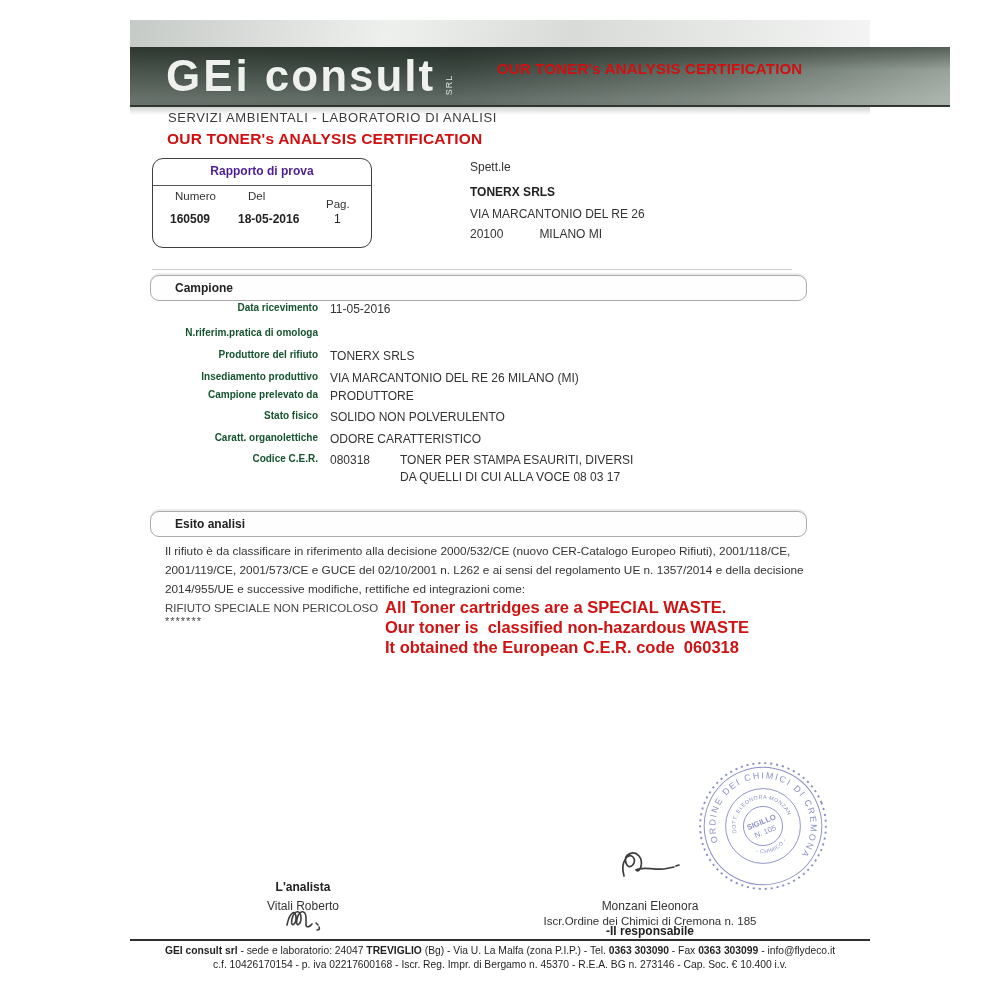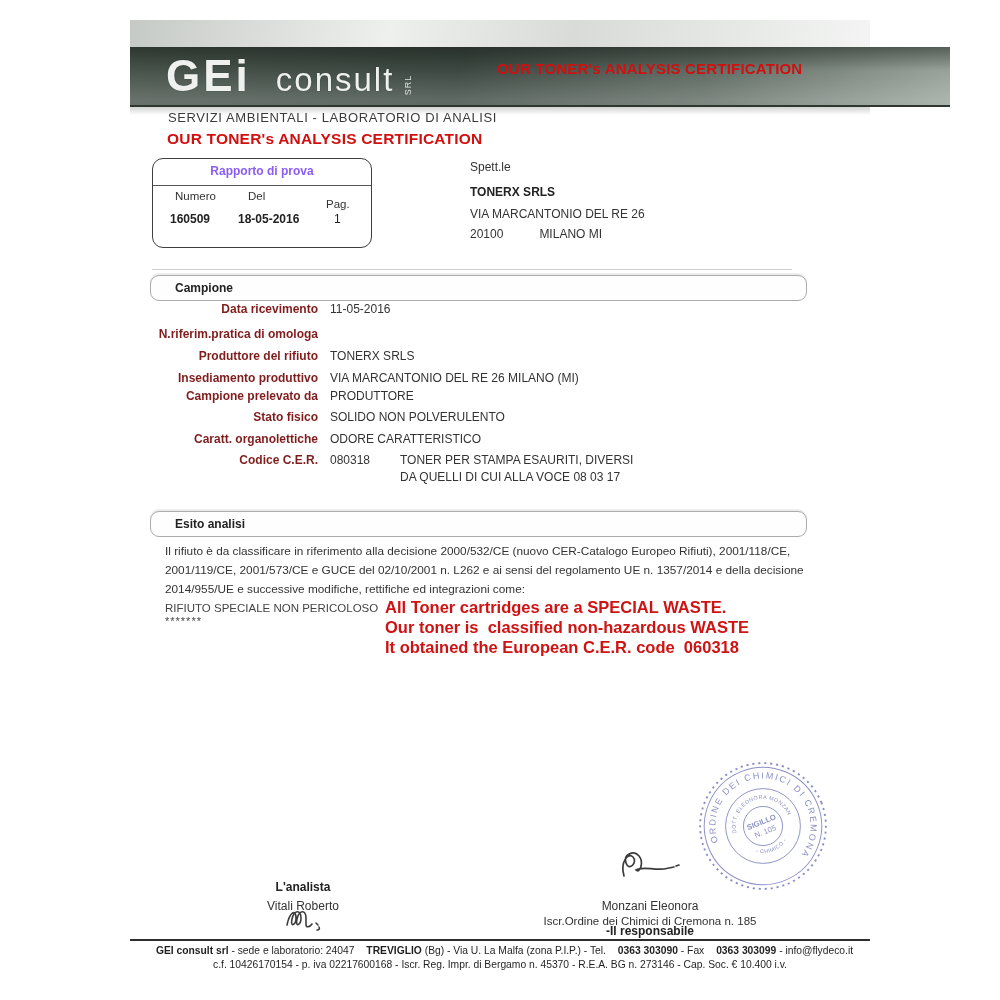--- a/index.html
+++ b/index.html
@@ -23,78 +23,78 @@
     display:flex;align-items:center;
   }
   .banner-fade{left:130px;top:107px;width:740px;height:8px;
     background:linear-gradient(to bottom, rgba(120,130,122,.35), rgba(255,255,255,0));}
   .logo-wrap{display:flex;align-items:baseline;padding-left:36px;}
   .logo-gei{
     font-size:44px;font-weight:bold;color:#eef1ee;letter-spacing:3px;line-height:1;
     text-shadow:0 0 1px #2c332d;
   }
   .logo-consult{
-    font-size:33px;font-weight:normal;color:#eef1ee;letter-spacing:2px;margin-left:25px;line-height:1;
+    font-size:44px;font-weight:bold;color:#eef1ee;letter-spacing:2px;margin-left:14px;line-height:1;
     text-shadow:0 0 1px #2c332d;
   }
   .logo-srl{
     font-size:9px;color:#dfe3df;transform:rotate(-90deg) translateX(3px);display:inline-block;
     margin-left:4px;letter-spacing:1px;
   }
   .banner-red-title{
     left:497px;top:60px;font-size:15px;font-weight:bold;color:#d20f0f;letter-spacing:.2px;
   }
   .tagline{left:168px;top:110px;font-size:13px;color:#3b3b3b;letter-spacing:.6px;}
   .red-title{left:167px;top:130px;font-size:15.5px;font-weight:bold;color:#d20f0f;letter-spacing:.2px;}
 
   
   .report-box{
     left:152px;top:158px;width:218px;height:88px;
     border:1.5px solid #3e3e3e;border-radius:11px;background:#fff;
   }
   .report-box .rb-title{position:absolute;top:5px;left:0;width:100%;text-align:center;
-    font-size:12px;font-weight:bold;color:#8b5cf6;}
+    font-size:12px;font-weight:bold;color:#4c1d95;}
   .report-box .rb-line{position:absolute;top:26px;left:0;width:100%;border-bottom:1px solid #555;}
   .rb-label{position:absolute;font-size:11.5px;color:#333;}
   .rb-value{position:absolute;font-size:12px;font-weight:bold;color:#222;}
 
   
   .addr{font-size:12px;color:#333;}
   .addr-name{font-weight:bold;color:#222;}
 
   
   .section-bar{
     left:150px;width:655px;height:24px;background:#fefefe;
     border:1px solid #ababab;border-radius:9px;box-shadow:0 -2px 0 rgba(180,180,180,.25);
   }
   .section-bar span{position:absolute;left:24px;top:5px;font-size:12px;font-weight:bold;color:#222;}
 
   
-  .f-label{position:absolute;left:130px;width:188px;text-align:right;font-size:12px;font-weight:bold;color:#7f1d1d;}
+  .f-label{position:absolute;left:130px;width:188px;text-align:right;font-size:10px;font-weight:bold;color:#14532d;}
   .f-value{position:absolute;left:330px;font-size:12px;color:#333;white-space:pre;}
 
   
   .para{left:165px;top:542px;width:648px;font-size:11.8px;line-height:1.6;color:#333;}
   .result{left:165px;top:602px;font-size:11.5px;color:#444;}
   .result-note{left:165px;top:615px;font-size:11px;letter-spacing:1px;color:#444;}
   .red-block{left:385px;top:597px;width:430px;}
   .red-block div{font-size:16.5px;line-height:20px;font-weight:bold;color:#cf1212;white-space:pre;}
 
   
   .stamp{left:695px;top:758px;width:136px;height:136px;opacity:.82;}
 
   
   .sig-label{font-size:12px;font-weight:bold;color:#222;text-align:center;}
   .sig-name{font-size:12px;color:#333;text-align:center;}
   .sig-small{font-size:11.5px;color:#333;text-align:center;}
 
   
   .footer-rule{left:130px;top:939px;width:740px;height:2px;background:#2e2e2e;}
   .footer-line{left:130px;width:740px;text-align:center;font-size:10.3px;color:#1f1f1f;}
-  .footer-line .b{font-weight:bold;margin-left:9px;}
+  .footer-line .b{font-weight:bold;}
   .footer-line span{white-space:pre;}
 </style>
 </head>
 <body>
 
 <div class="abs silver-strip"></div>
 <div class="abs green-banner">
   <div class="logo-wrap">
     <span class="logo-gei">GEi</span>
     <span class="logo-consult">consult</span>

